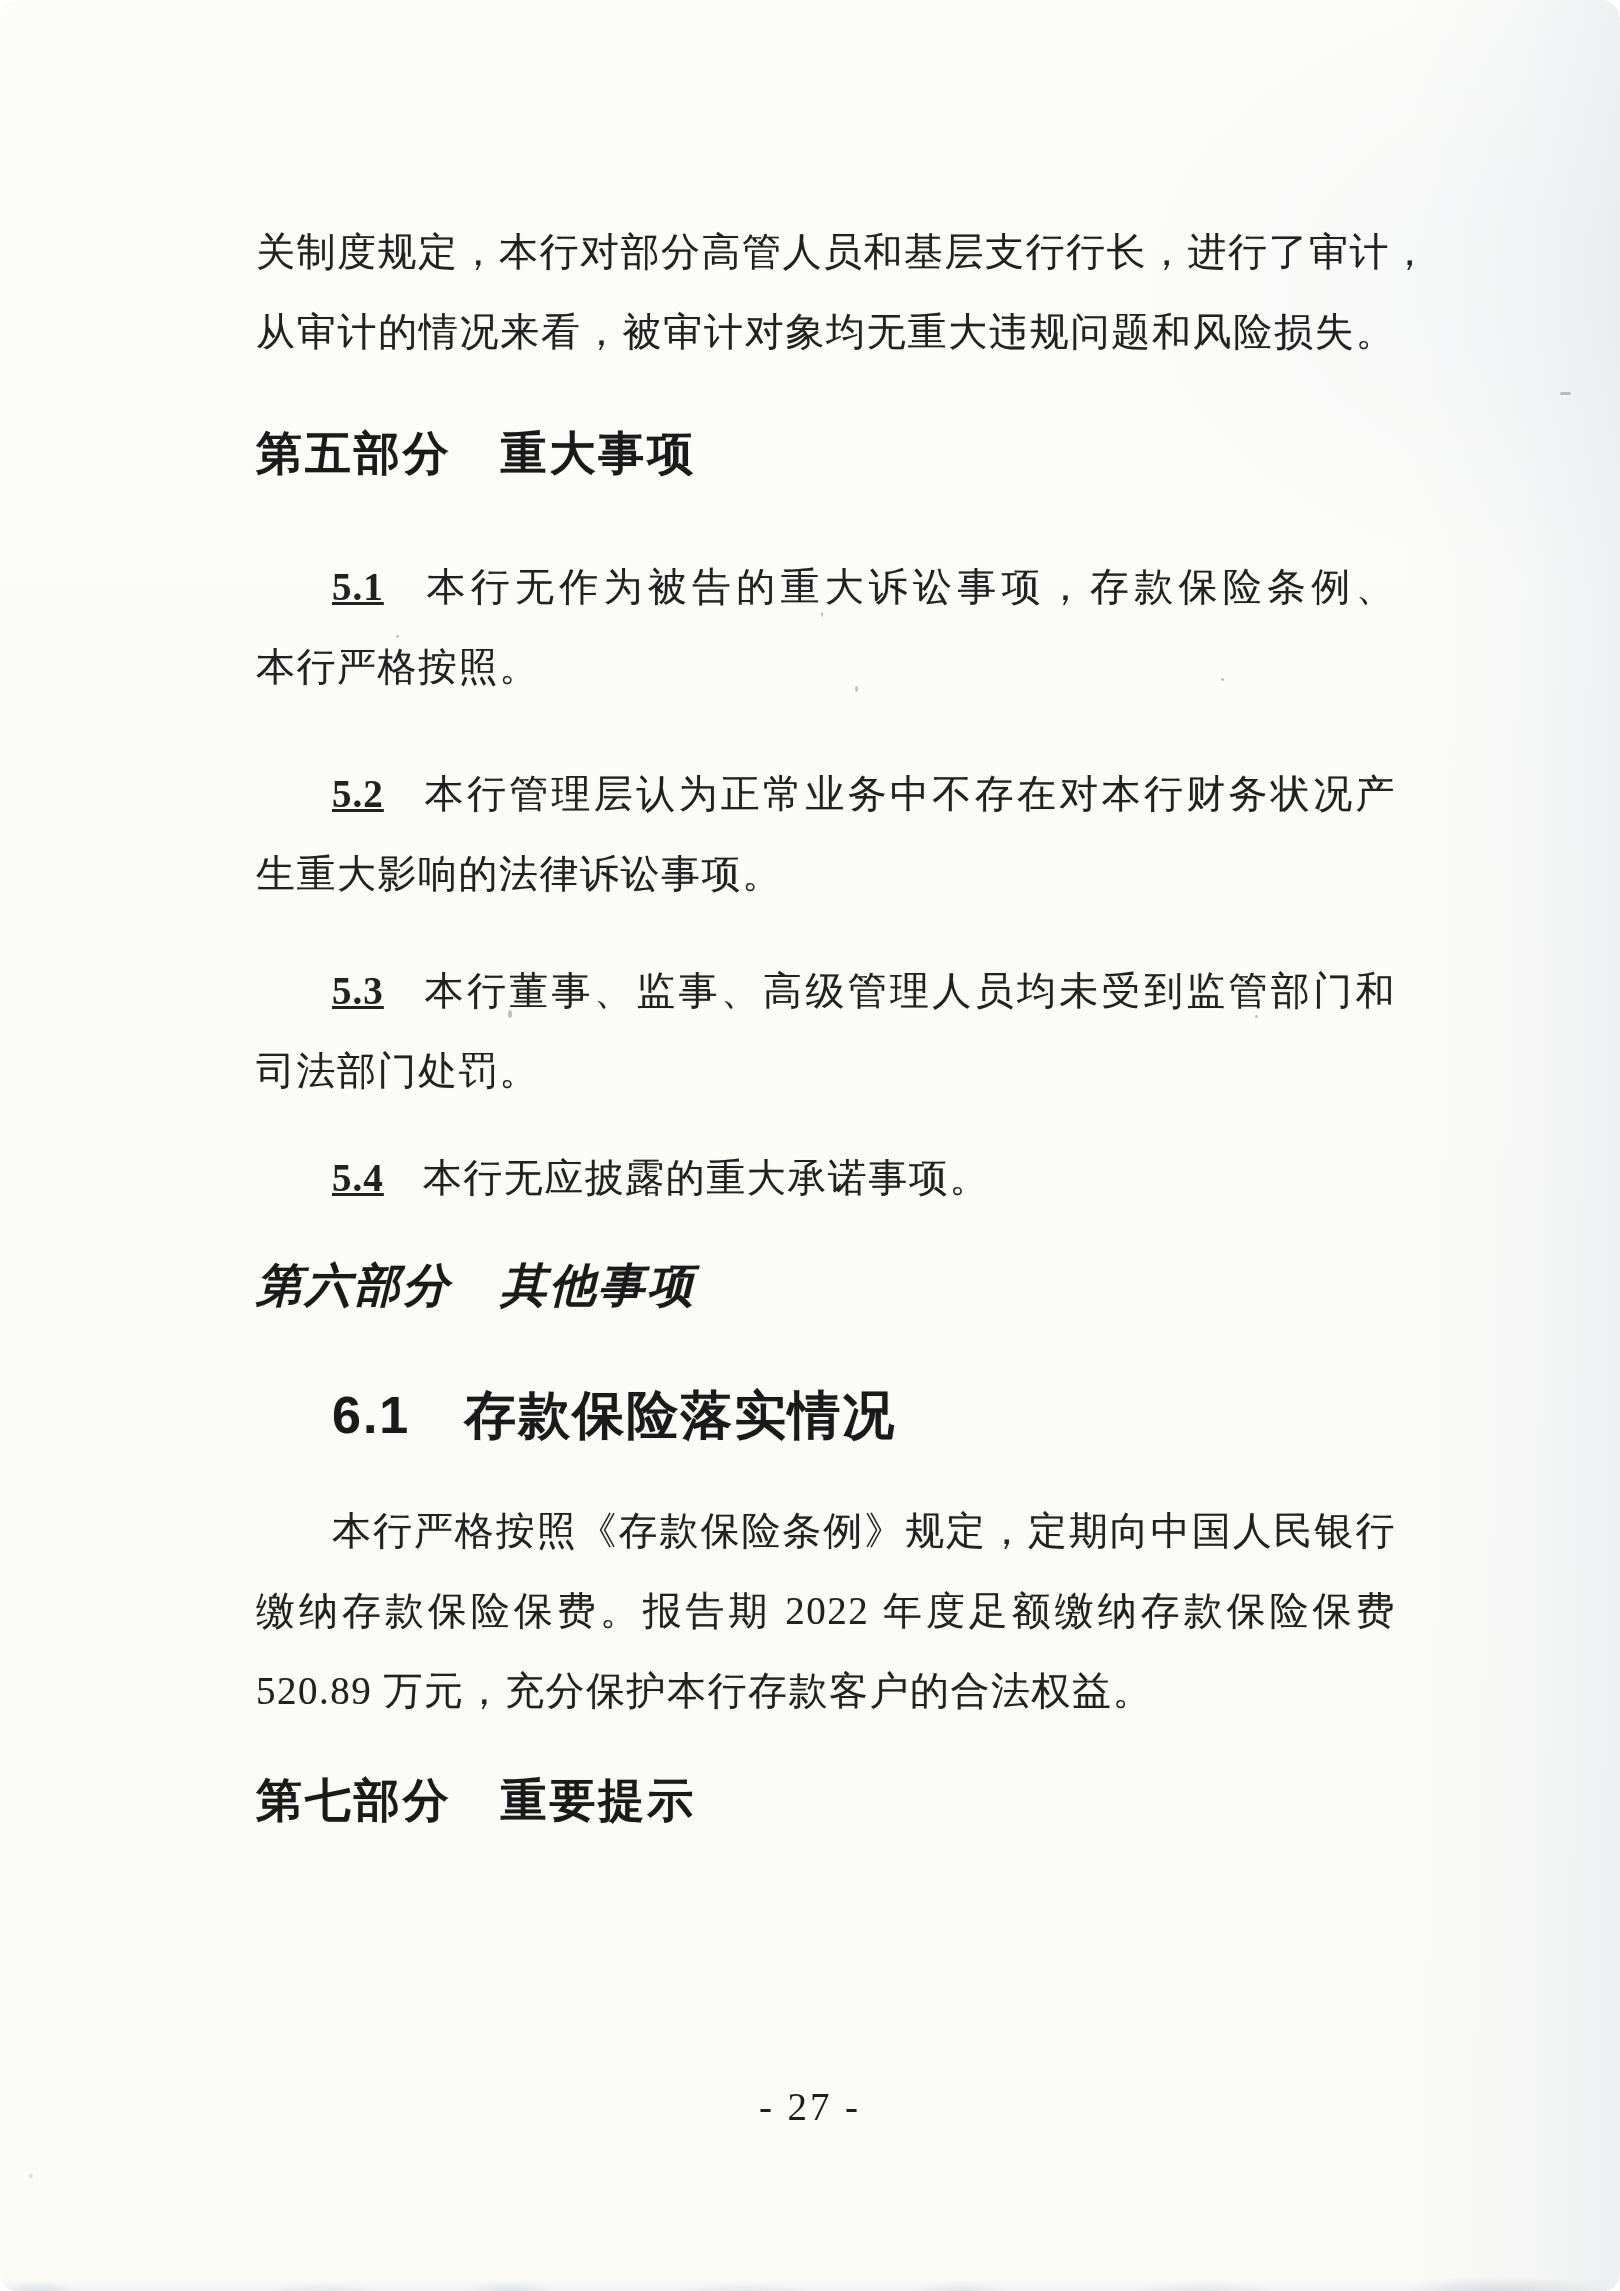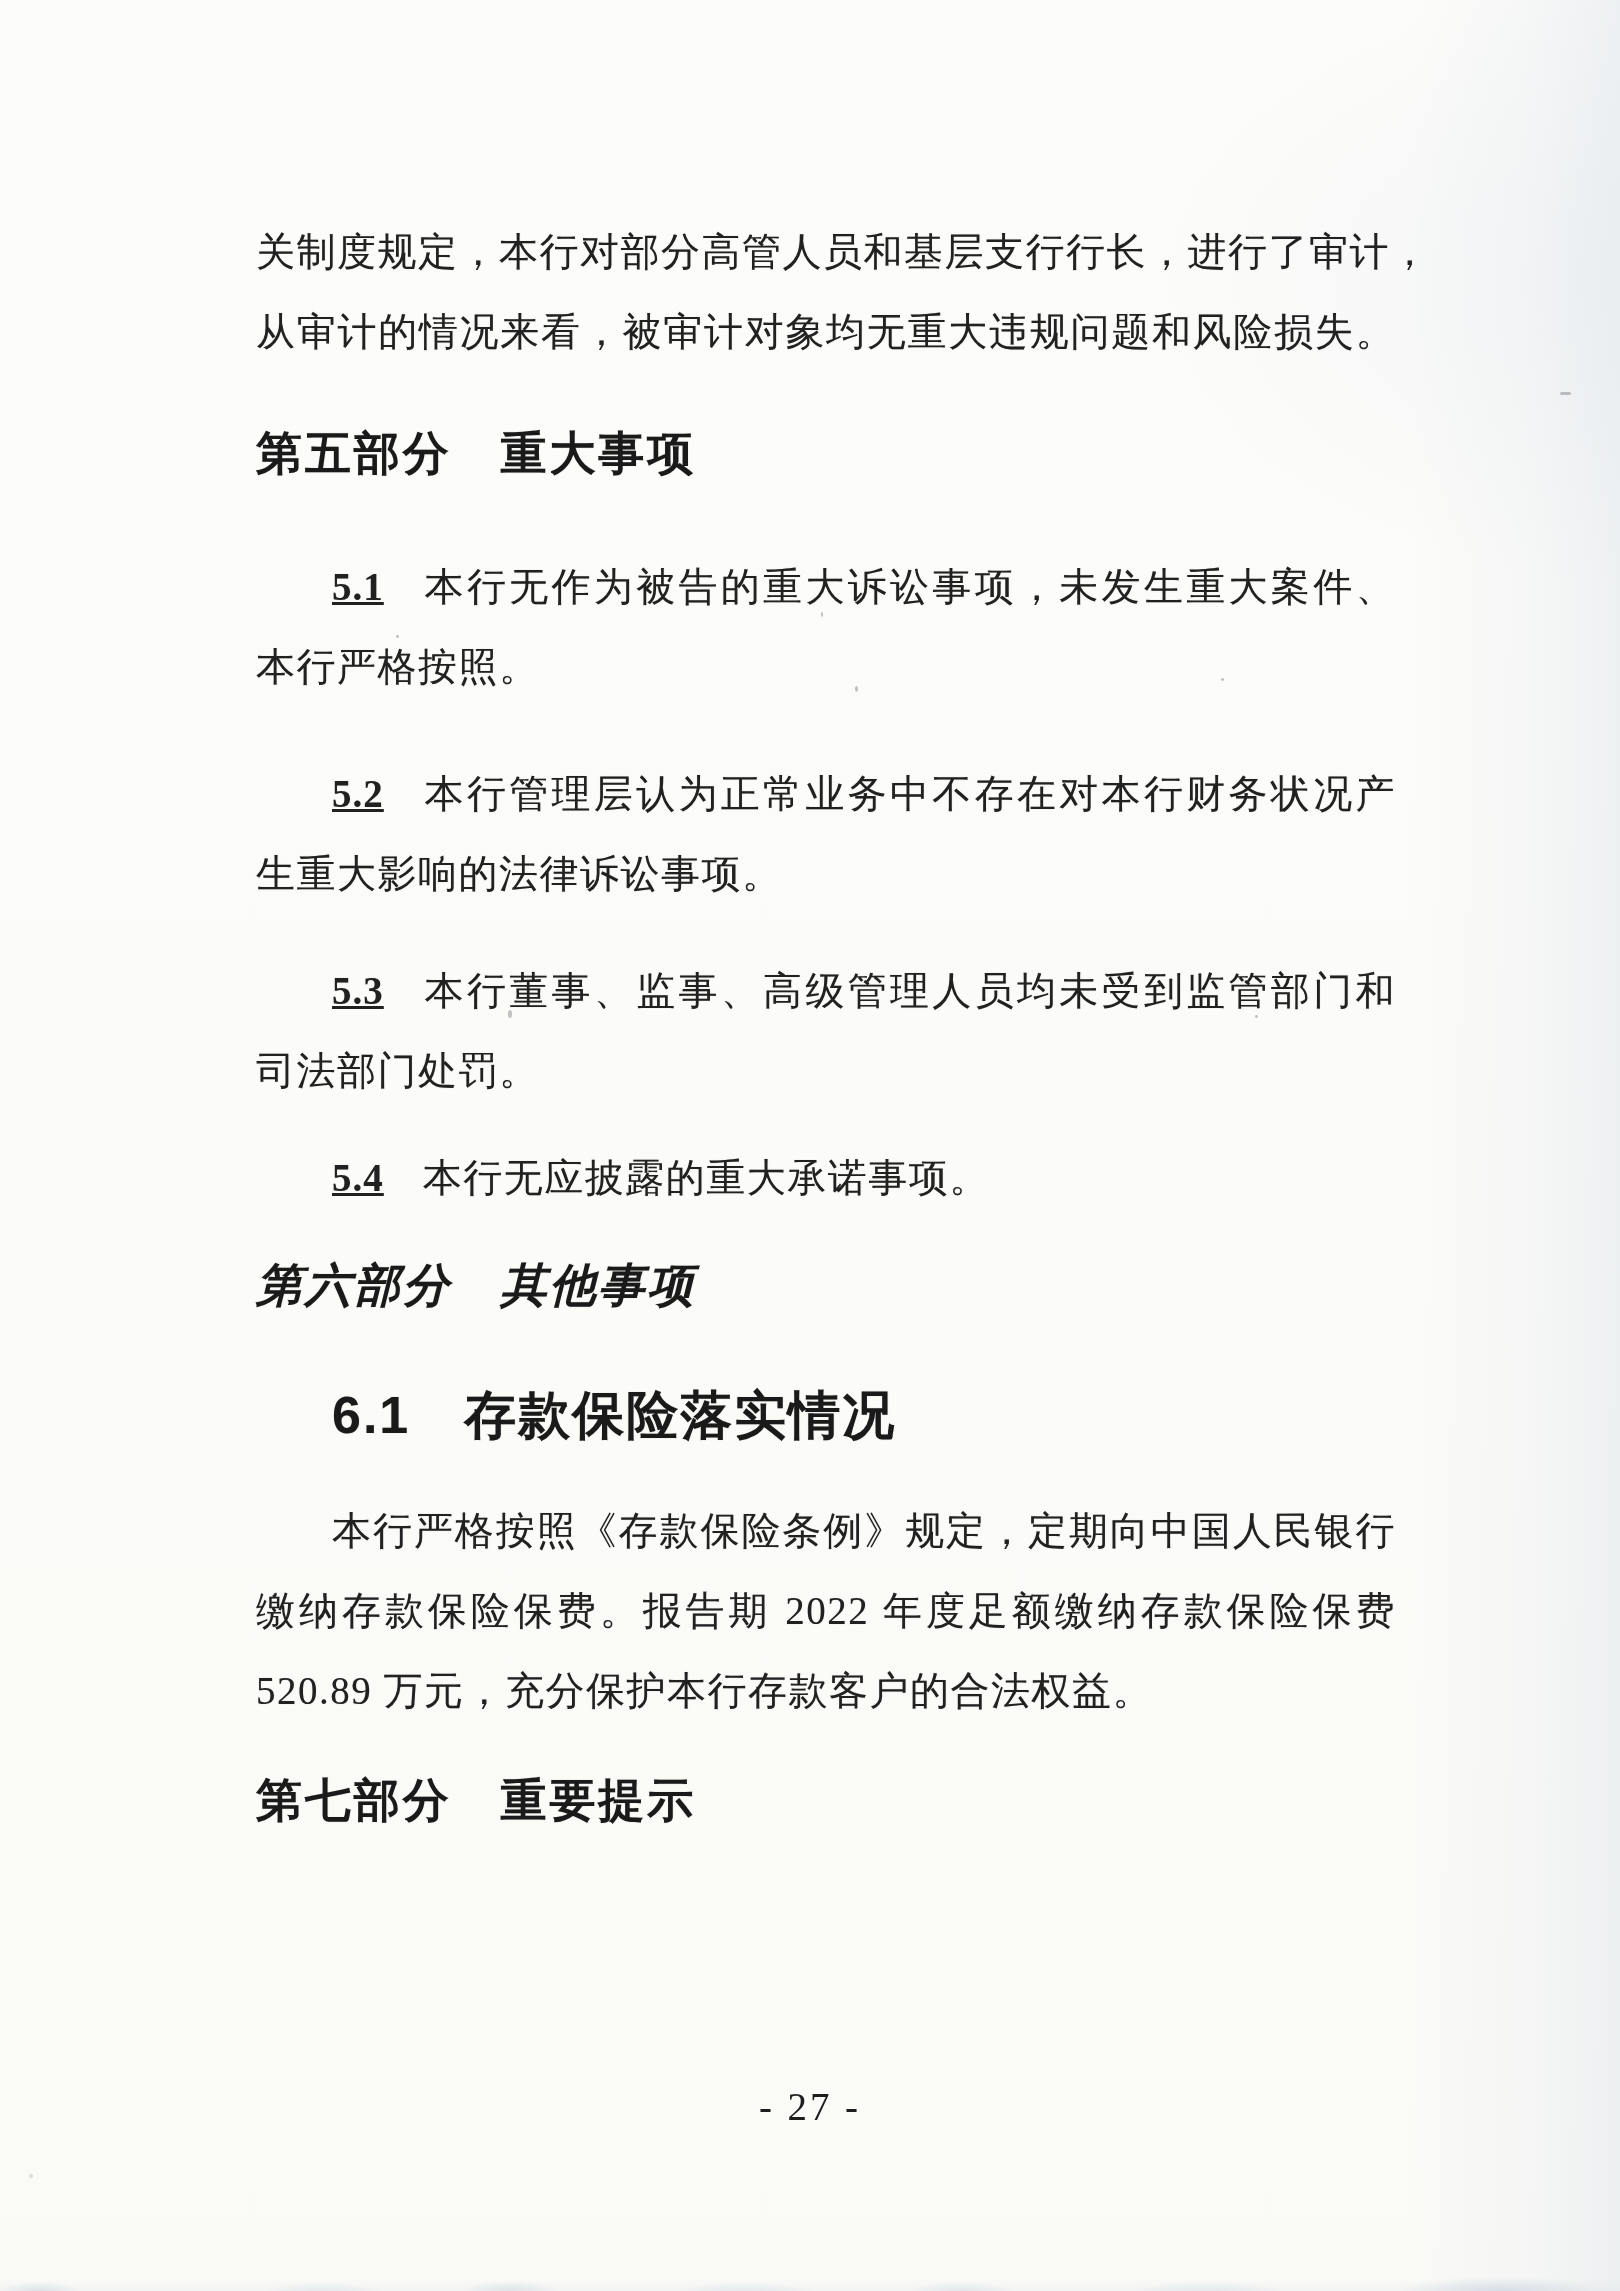--- a/index.html
+++ b/index.html
@@ -1,16 +1,16 @@
 <!DOCTYPE html>
 <html><head>
 <meta charset="utf-8">
 <style>
   html, body { margin:0; padding:0; background:#ffffff; }
-  * { box-sizing:border-box; }
+  * { box-sizing:border-box;border-radius:19px; }
 
   .page {
     position:relative;
     width:1620px; height:2292px;
     overflow:hidden;
     color:#212121;
     font-family:"Liberation Serif","DejaVu Serif",serif;
     background:
       radial-gradient(ellipse 882px 510px at 104% 12%, rgba(224,230,237,.34), transparent 62%),
       linear-gradient(to left, rgba(217,224,232,.40) 0%, rgba(217,224,232,.14) 6%, rgba(252,252,251,0) 13%),
@@ -85,21 +85,21 @@
   <div class="content">
 
     <div>
       <div class="line jl">关制度规定，本行对部分高管人员和基层支行行长，进行了审计，</div>
       <div class="line jl">从审计的情况来看，被审计对象均无重大违规问题和风险损失。</div>
     </div>
 
     <h2 class="h-sec h5m">第五部分　重大事项</h2>
 
     <div class="item1">
-      <div class="line jl indent"><span class="num">5.1</span><span>本行无作为被告的重大诉讼事项，未发生重大案件、</span></div>
+      <div class="line jl indent"><span class="num">5.1</span><span>本行无作为被告的重大诉讼事项，存款保险条例、</span></div>
       <div class="line">本行严格按照。</div>
     </div>
 
     <div class="item2">
       <div class="line jl indent"><span class="num">5.2</span><span>本行管理层认为正常业务中不存在对本行财务状况产</span></div>
       <div class="line">生重大影响的法律诉讼事项。</div>
     </div>
 
     <div class="item3">
       <div class="line jl indent"><span class="num">5.3</span><span>本行董事、监事、高级管理人员均未受到监管部门和</span></div>

